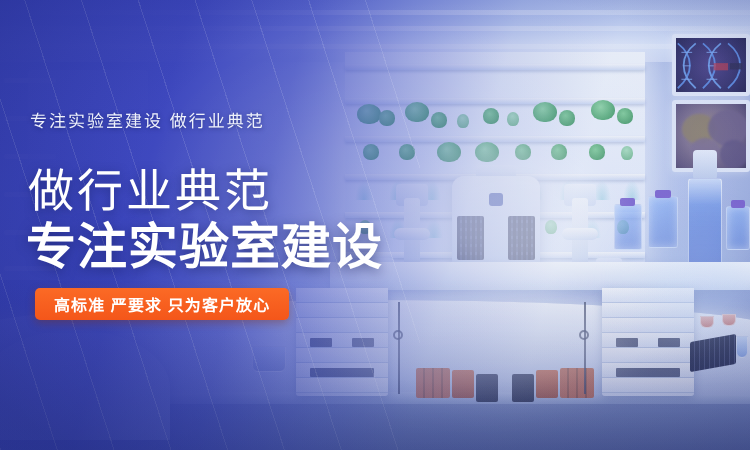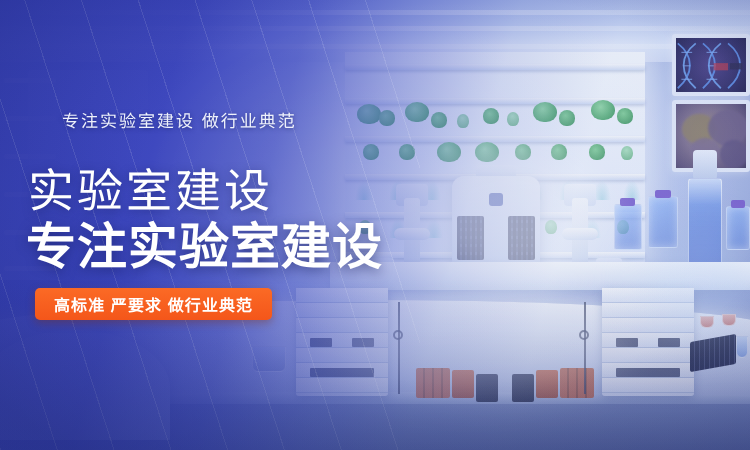--- a/index.html
+++ b/index.html
@@ -230,21 +230,20 @@
   
   .content{position:absolute;left:0;top:0;width:100%;height:100%;}
 
   .subtitle{
     position:absolute;left:30px;top:107px;
     font-size:17px;letter-spacing:2.0px;
     color:#eef1fb;
     font-weight:400;
     text-shadow:0 1px 4px rgba(20,28,90,.55);
     white-space:nowrap;
-    margin-left:32px;
   }
   .headline1{
     position:absolute;left:28px;top:168px;
     font-size:46px;line-height:1;
     letter-spacing:3px;
     color:#ffffff;
     font-weight:300;
     text-shadow:0 2px 10px rgba(20,28,90,.5);
     white-space:nowrap;
   }
@@ -459,22 +458,22 @@
   </div>
 
   <div class="tint"></div>
   <div class="streaks"></div>
   <div class="tint2"></div>
   <div class="vign"></div>
 
   <div class="content">
     <div class="subtitle">专注实验室建设 做行业典范</div>
 
-    <div class="headline1">实验室建设</div>
+    <div class="headline1">做行业典范</div>
 
     <div class="headline2">专注实验室建设</div>
 
     <div class="badge">
-      <span>高标准 严要求 做行业典范</span>
+      <span>高标准 严要求 只为客户放心</span>
     </div>
   </div>
 
 </div>
 
 </body></html>

